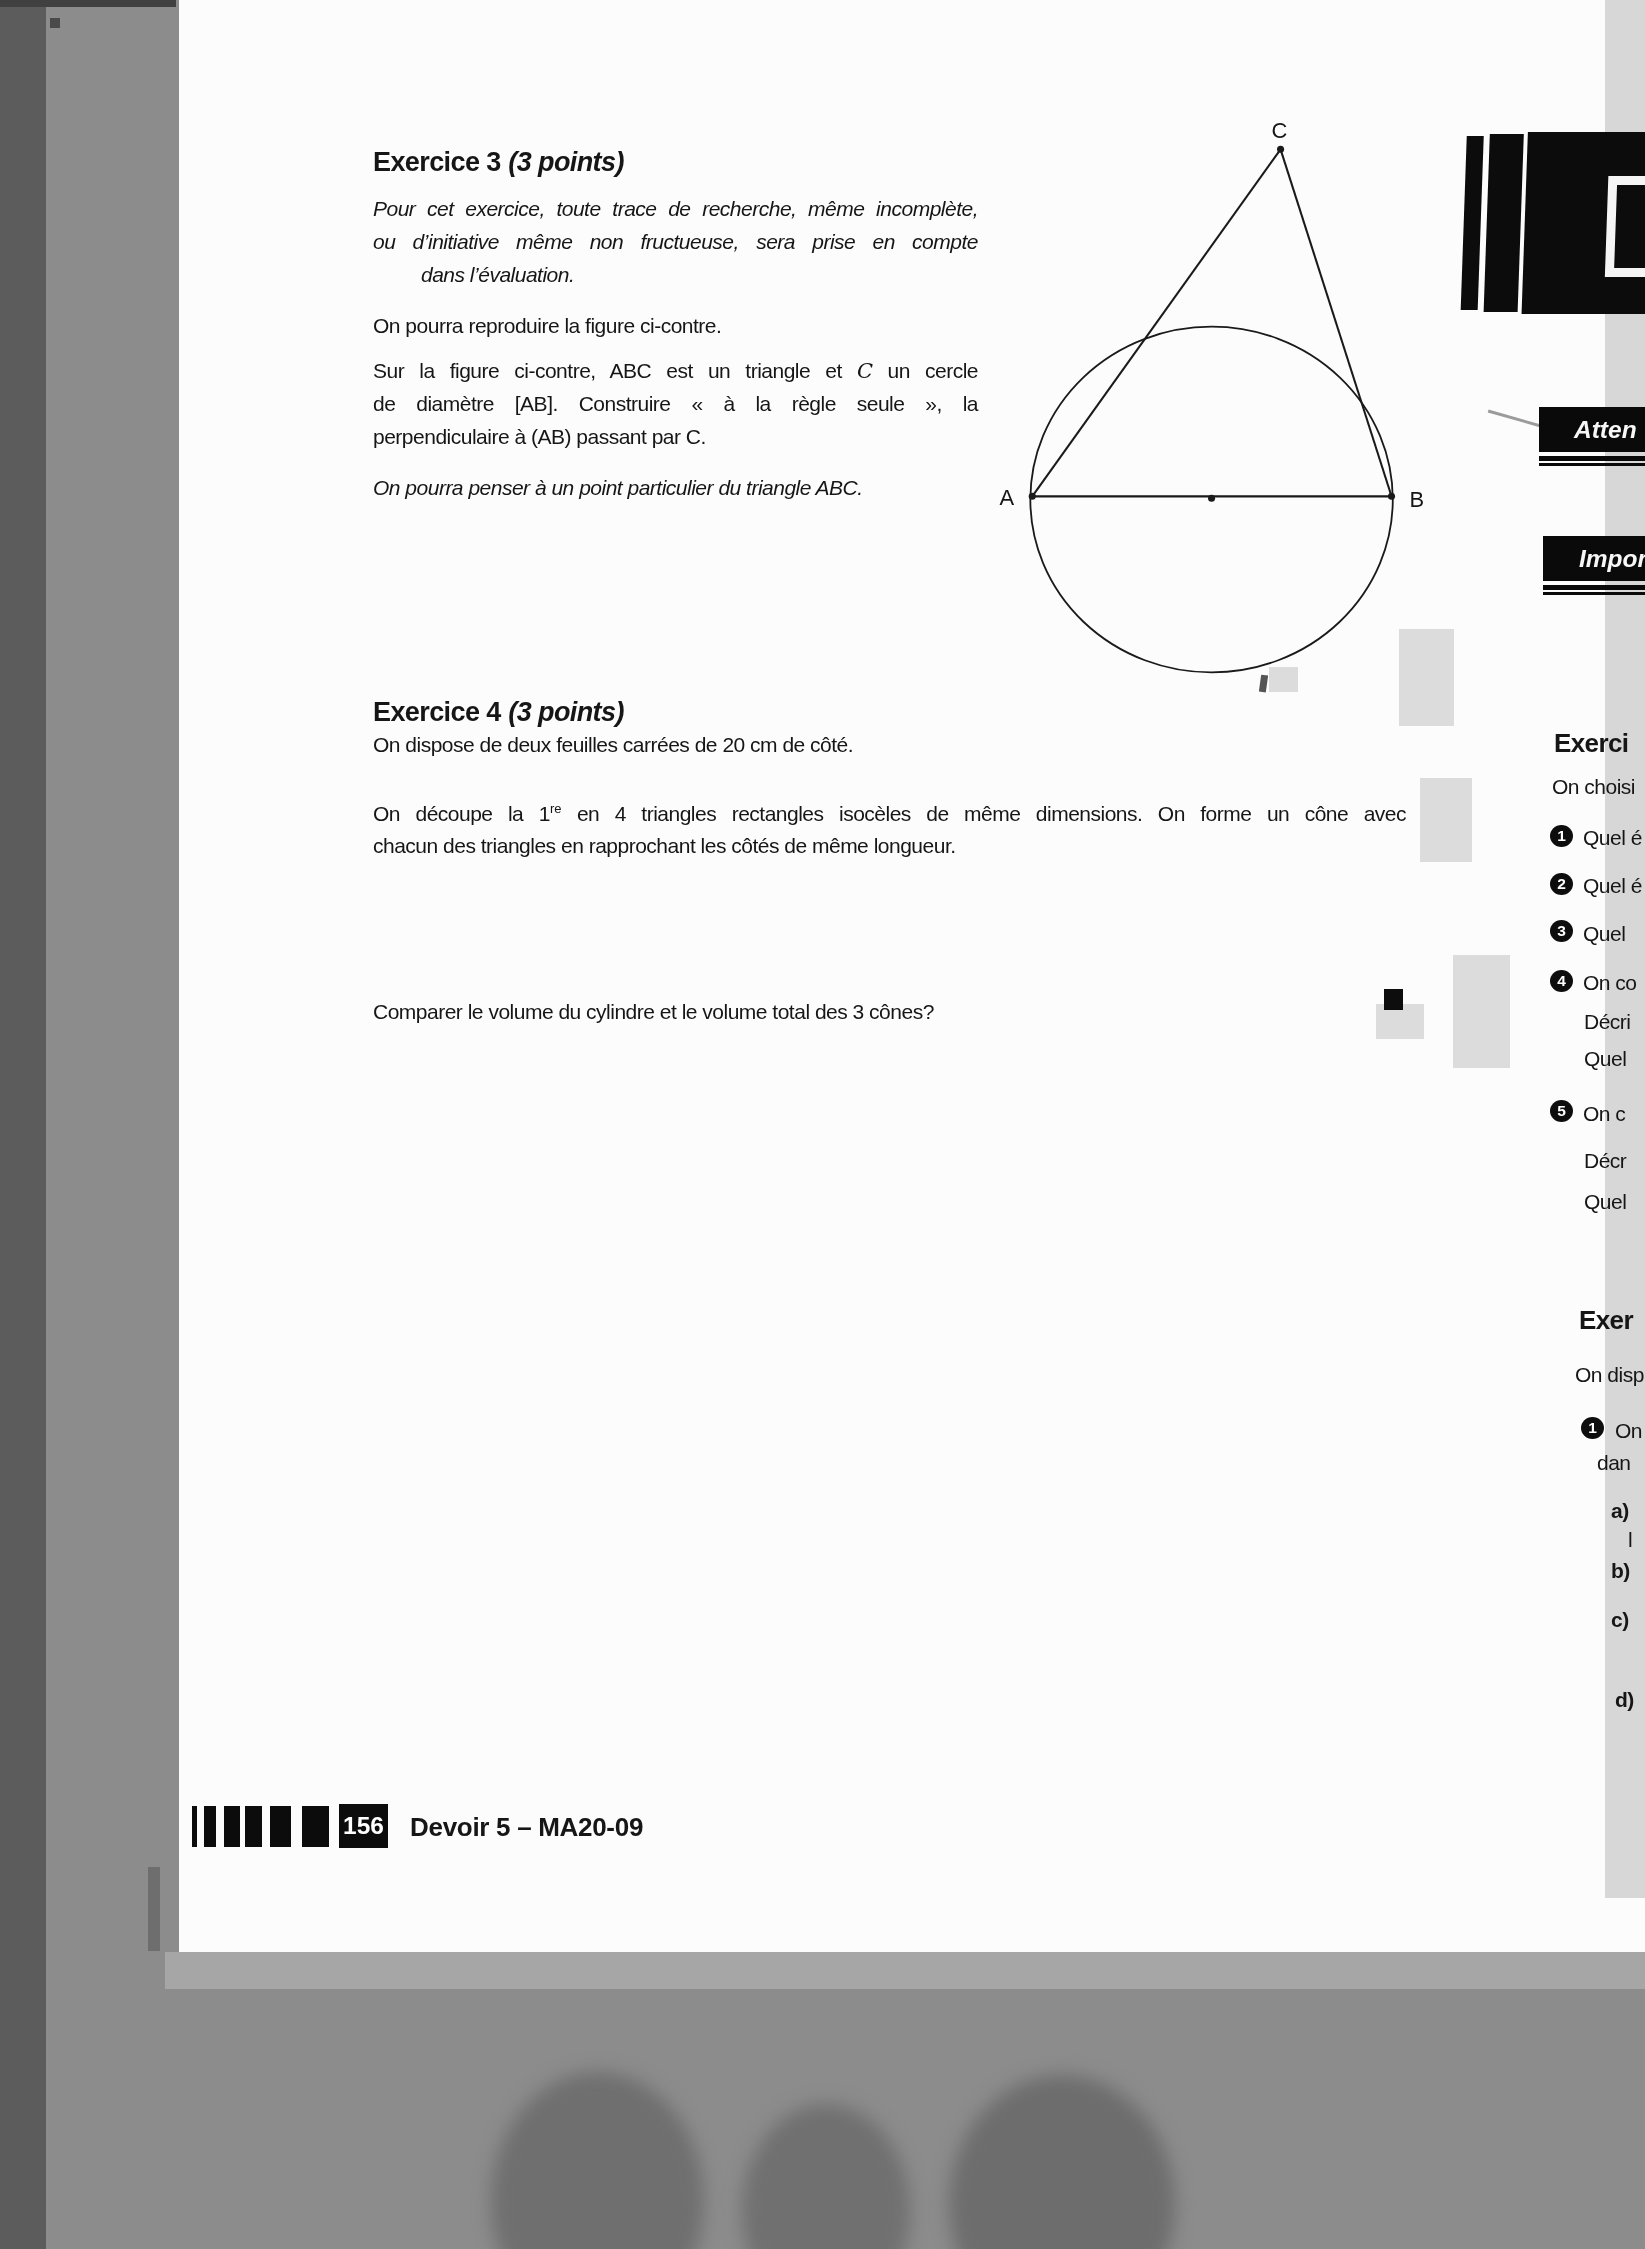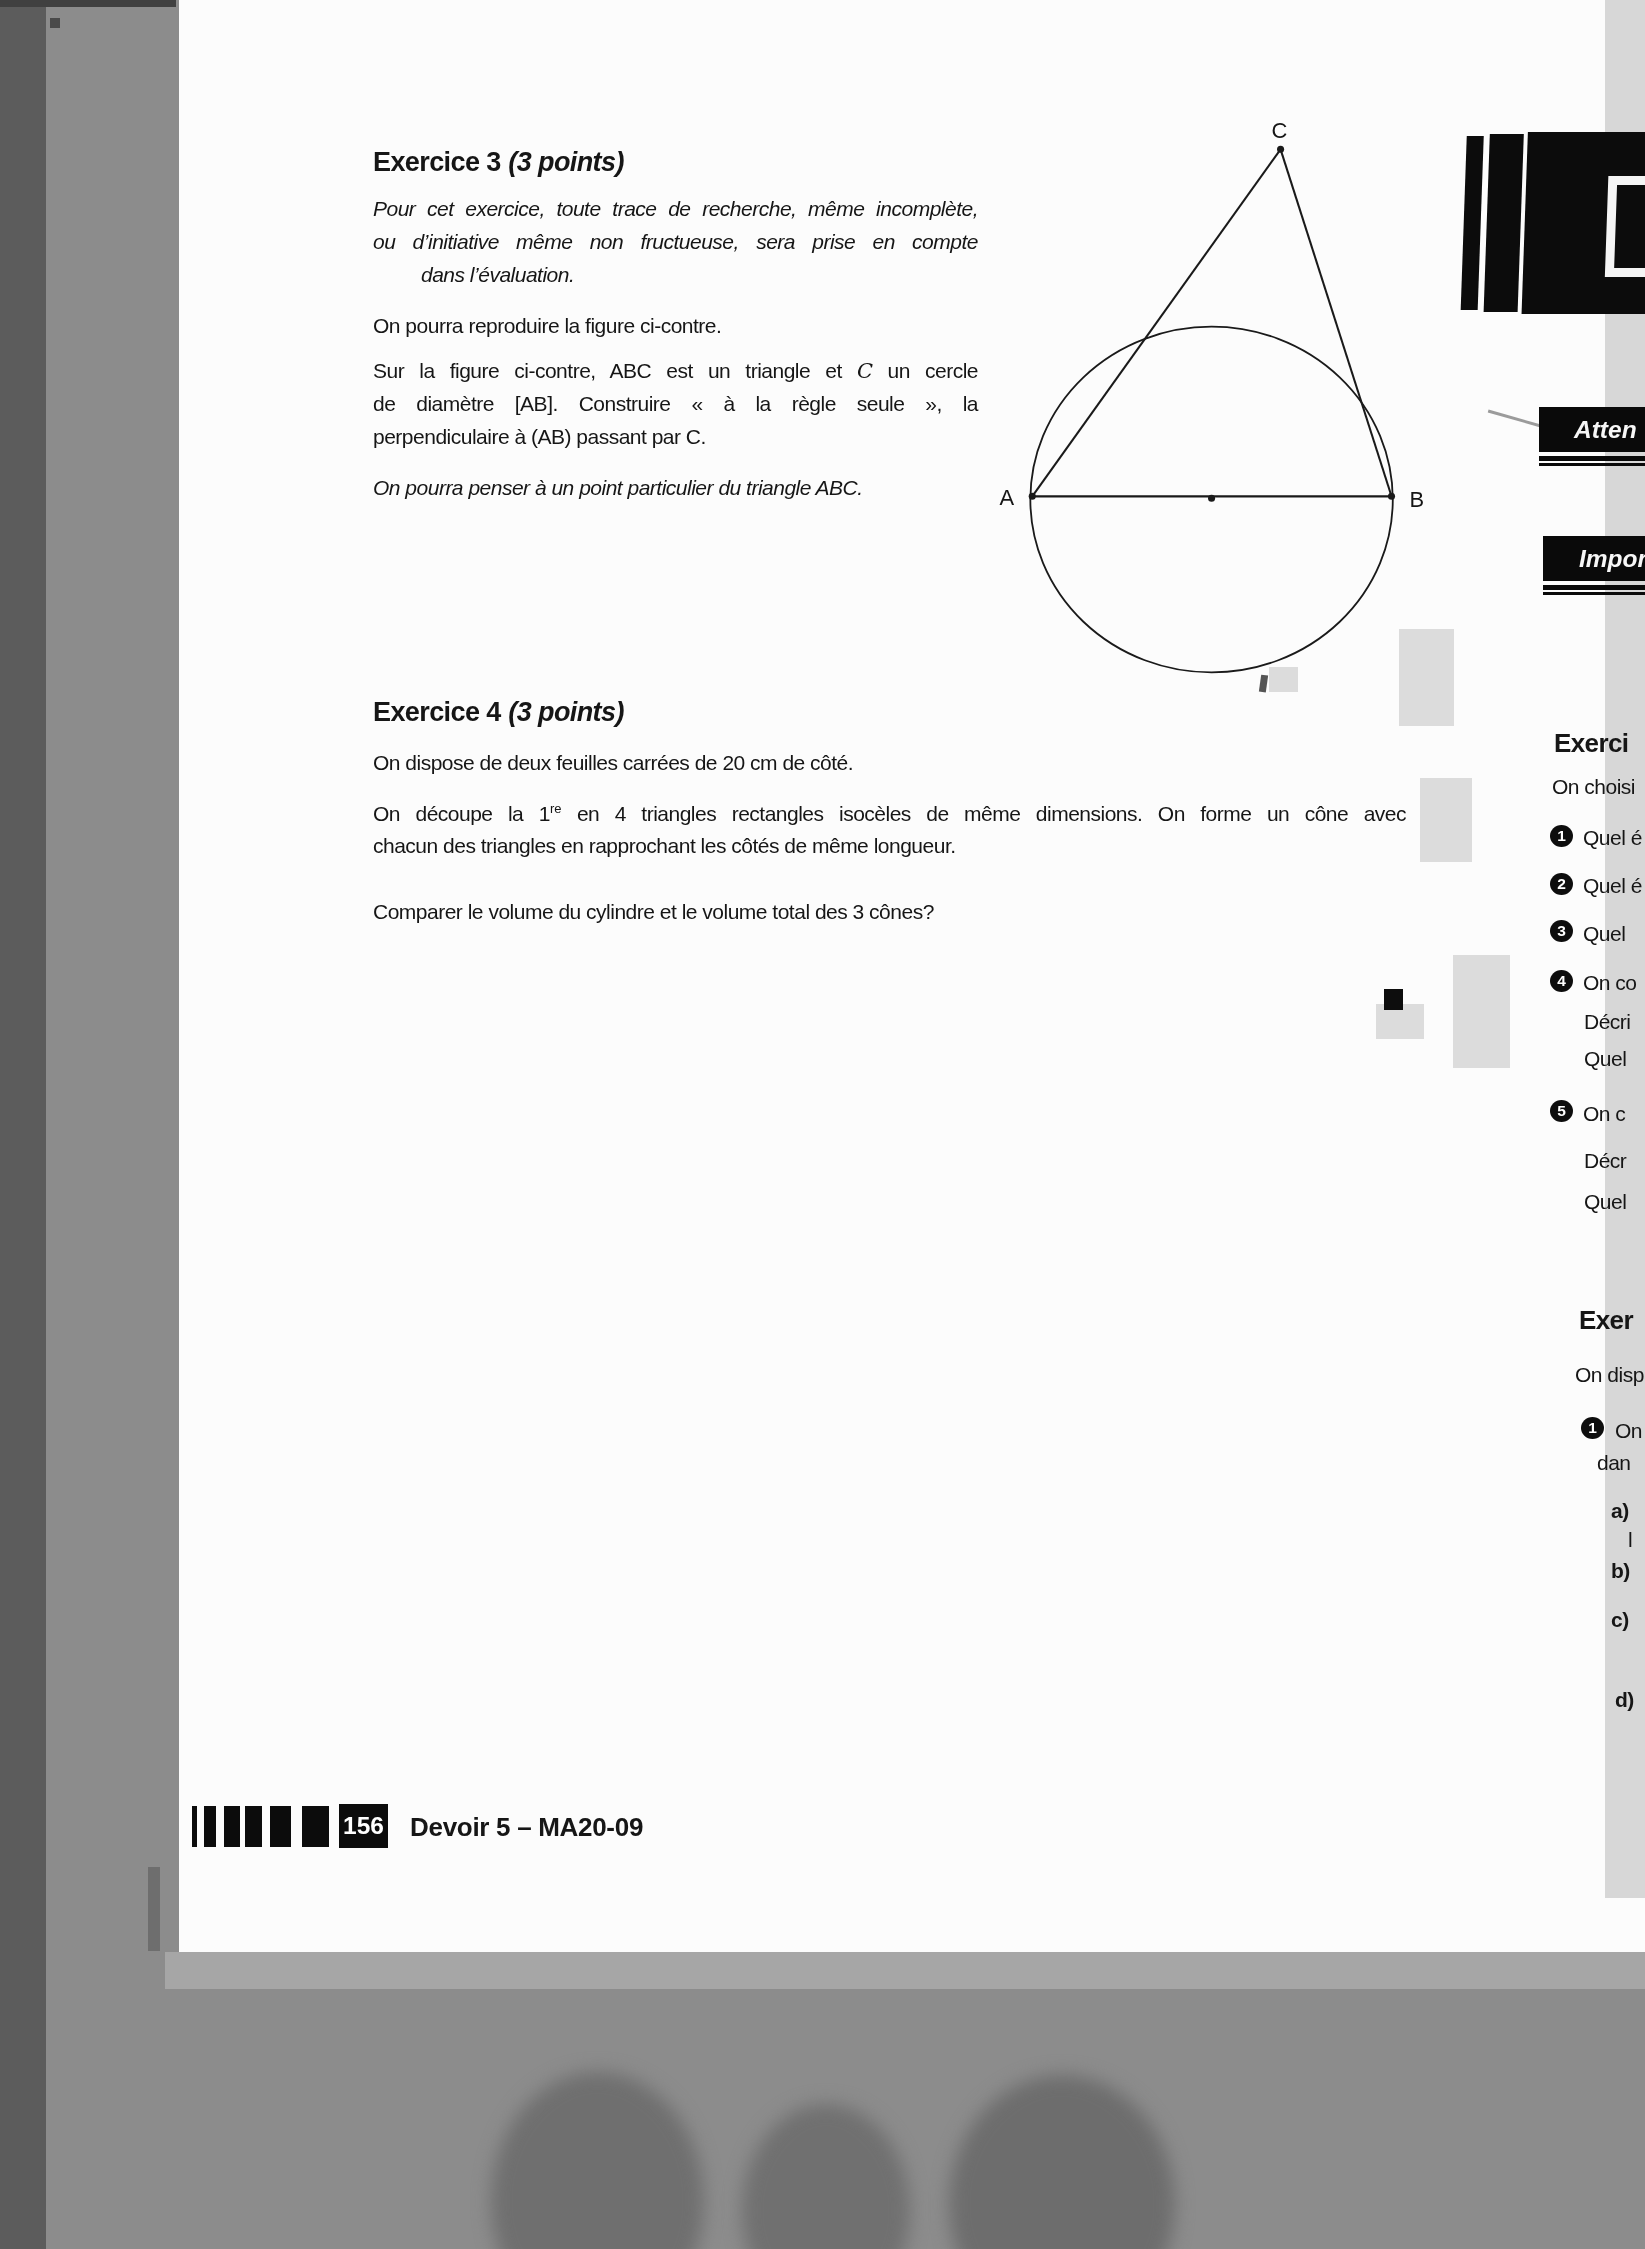--- a/index.html
+++ b/index.html
@@ -78,29 +78,29 @@
     <text x="644" y="601" font-size="34" fill="#161616">B</text>
     <text x="430" y="30" font-size="34" fill="#161616">C</text>
   </svg>
   <div class="abs grayblotch" style="left:1269px;top:667px;width:29px;height:24.5px;"></div>
   <div class="abs" style="left:1260px;top:675px;width:6.5px;height:17px;background:#555;transform:rotate(8deg);"></div>
 
   <div class="abs title" style="left:373px;top:697px;">
     <span>Exercice 4</span><i>(3 points)</i>
   </div>
 
-  <div class="abs txt" style="left:373px;top:751px;text-align:center;">On dispose de deux feuilles carrées de 20 cm de côté.</div>
+  <div class="abs txt" style="left:373px;top:733px;text-align:center;">On dispose de deux feuilles carrées de 20 cm de côté.</div>
 
   <div class="abs txt jline" style="left:373px;top:801px;width:1033px;">
     <span>On découpe la 1</span><sup>re</sup><span> en 4 triangles rectangles isocèles de même dimensions. On forme un cône avec</span>
   </div>
   <div class="abs txt" style="left:373px;top:834px;">chacun des triangles en rapprochant les côtés de même longueur.</div>
 
 
-  <div class="abs txt" style="left:373px;top:900px;">Comparer le volume du cylindre et le volume total des 3 cônes?</div>
+  <div class="abs txt" style="left:373px;top:1000px;">Comparer le volume du cylindre et le volume total des 3 cônes?</div>
 
   <div class="abs" style="left:1384px;top:989px;width:19.4px;height:20.7px;background:#0d0d0d;"></div>
 
   <div class="abs" style="left:1462px;top:129px;width:194px;height:194px;transform:skewX(-2deg);transform-origin:0 0;">
     <div class="abs blk" style="left:5.2px;top:6.5px;width:17px;height:174px;"></div>
     <div class="abs blk" style="left:28px;top:5.2px;width:34px;height:178px;"></div>
     <div class="abs blk" style="left:66px;top:3.2px;width:297px;height:182px;"></div>
     <div class="abs" style="left:148px;top:47px;width:77px;height:101px;border:9.7px solid #f5f5f5;box-sizing:border-box;background:#0c0c0c;"></div>
   </div>
   <div class="abs" style="left:1487px;top:418px;width:62px;height:2.6px;background:#9b9b9b;transform:rotate(16deg);"></div>

